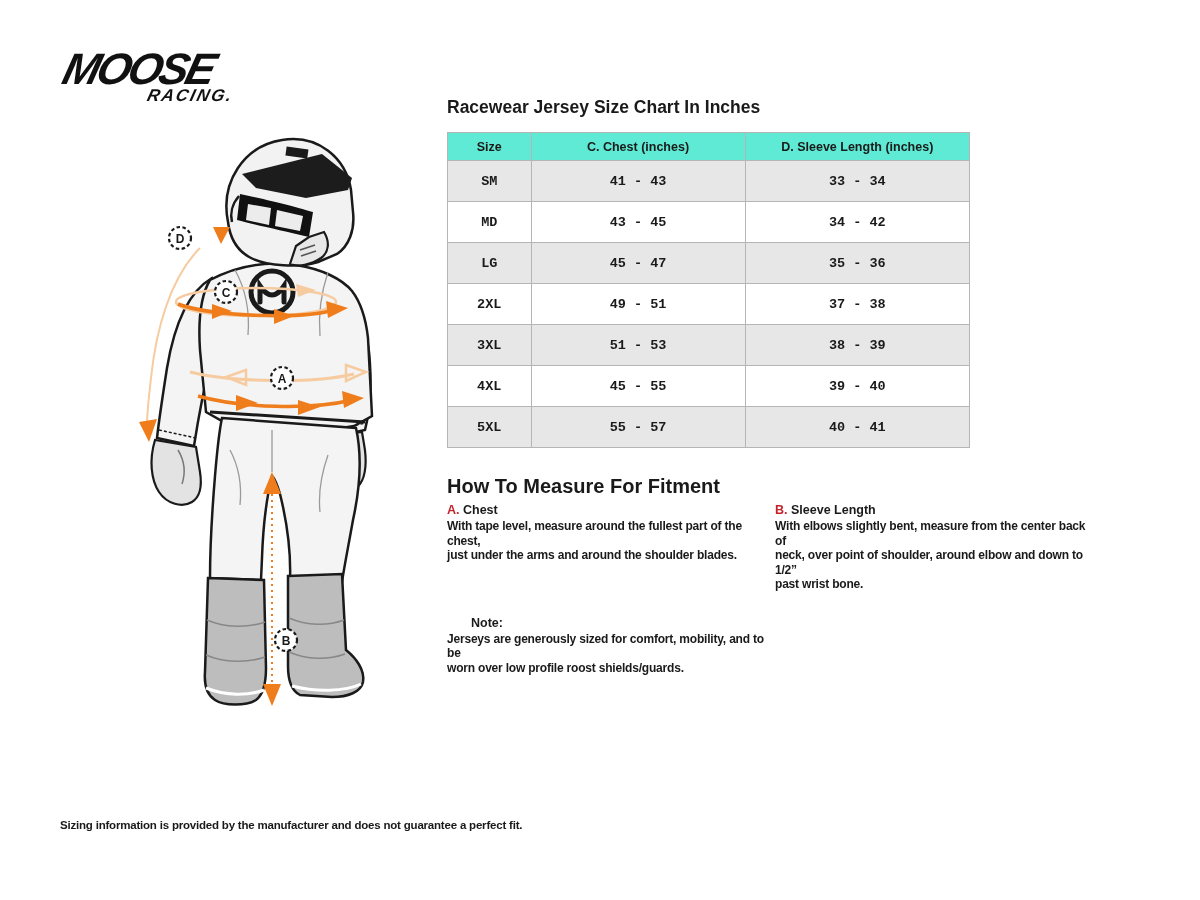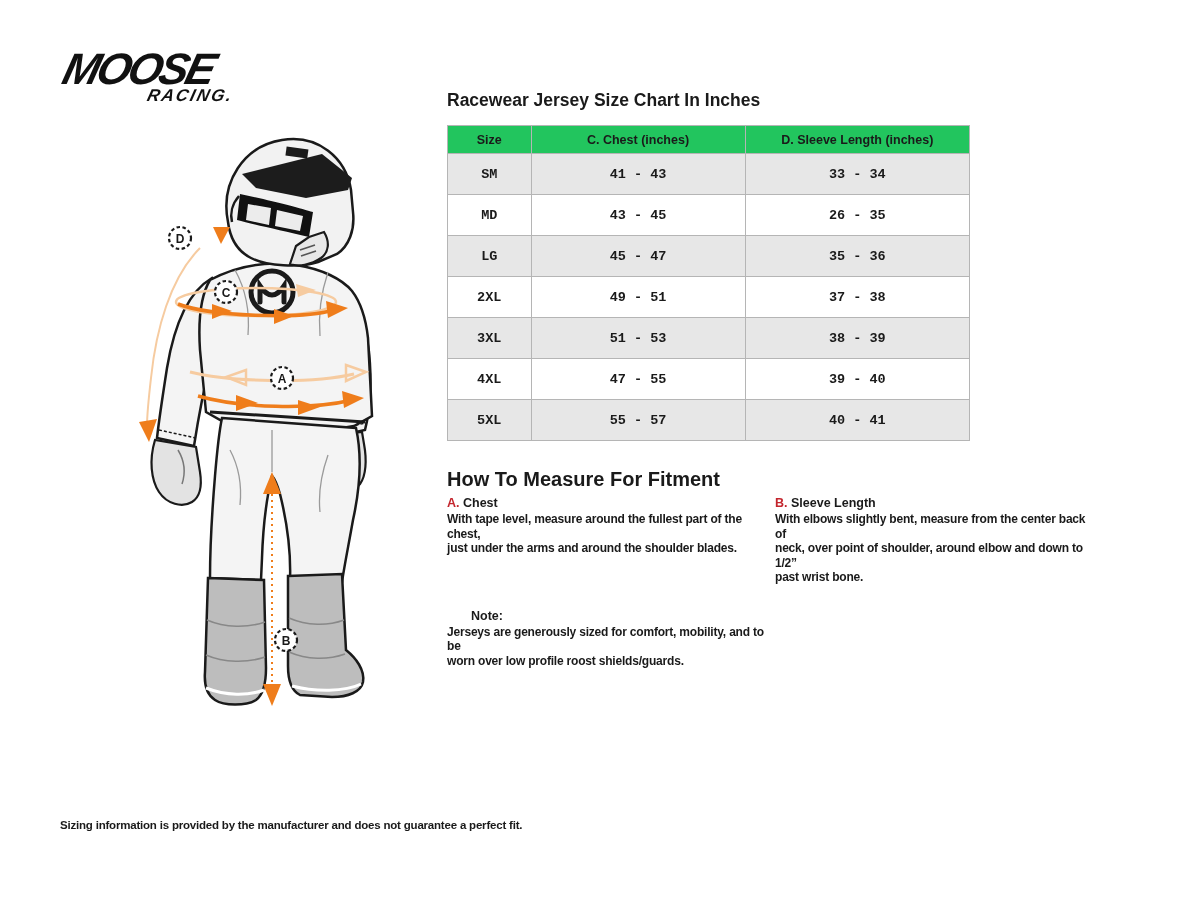--- a/index.html
+++ b/index.html
@@ -18,29 +18,29 @@
   }
   .logo-bottom {
     font-size: 17px; font-weight: 900; font-style: italic; letter-spacing: 2px;
     color: #111; text-align: right; padding-right: 14px; line-height: 16px;
   }
 
   
   .rider { position: absolute; left: 60px; top: 120px; width: 370px; height: 620px; }
 
   
-  .content { position: absolute; left: 447px; top: 90px; width: 645px; }
+  .content { position: absolute; left: 447px; top: 97px; width: 645px; }
   .page-title { font-size: 17.5px; font-weight: 700; line-height: 20px; margin-bottom: 15px; }
 
   table.size-chart { border-collapse: collapse; width: 523px; table-layout: fixed; }
   table.size-chart th, table.size-chart td {
     border: 1px solid #b5b5b5; text-align: center; vertical-align: middle;
   }
   table.size-chart th {
-    background: #22c55e; font-size: 12.5px; font-weight: 700; height: 28px;
+    background: #5eead4; font-size: 12.5px; font-weight: 700; height: 28px;
   }
   table.size-chart td { font-size: 13.5px; font-weight: 700; height: 41px; font-family: Liberation Mono, monospace; }
   table.size-chart tbody tr:nth-child(odd) td { background: #e7e7e7; }
   table.size-chart tbody tr:nth-child(even) td { background: #ffffff; }
   col.c-size { width: 16%; } col.c-chest { width: 41%; } col.c-sleeve { width: 43%; }
 
   .howto-heading { font-size: 20px; font-weight: 700; margin-top: 27px; line-height: 22px; }
 
   .measure-cols { display: flex; margin-top: 6px; }
   .measure-item.item-a { width: 328px; flex: 0 0 328px; }
@@ -194,40 +194,40 @@
       </thead>
       <tbody>
           <tr>
             <td>SM</td>
             <td>41 - 43</td>
             <td>33 - 34</td>
           </tr>
           <tr>
             <td>MD</td>
             <td>43 - 45</td>
-            <td>26 - 35</td>
+            <td>34 - 42</td>
           </tr>
           <tr>
             <td>LG</td>
             <td>45 - 47</td>
             <td>35 - 36</td>
           </tr>
           <tr>
             <td>2XL</td>
             <td>49 - 51</td>
             <td>37 - 38</td>
           </tr>
           <tr>
             <td>3XL</td>
             <td>51 - 53</td>
             <td>38 - 39</td>
           </tr>
           <tr>
             <td>4XL</td>
-            <td>47 - 55</td>
+            <td>45 - 55</td>
             <td>39 - 40</td>
           </tr>
           <tr>
             <td>5XL</td>
             <td>55 - 57</td>
             <td>40 - 41</td>
           </tr>
         </tbody>
     </table>
 

